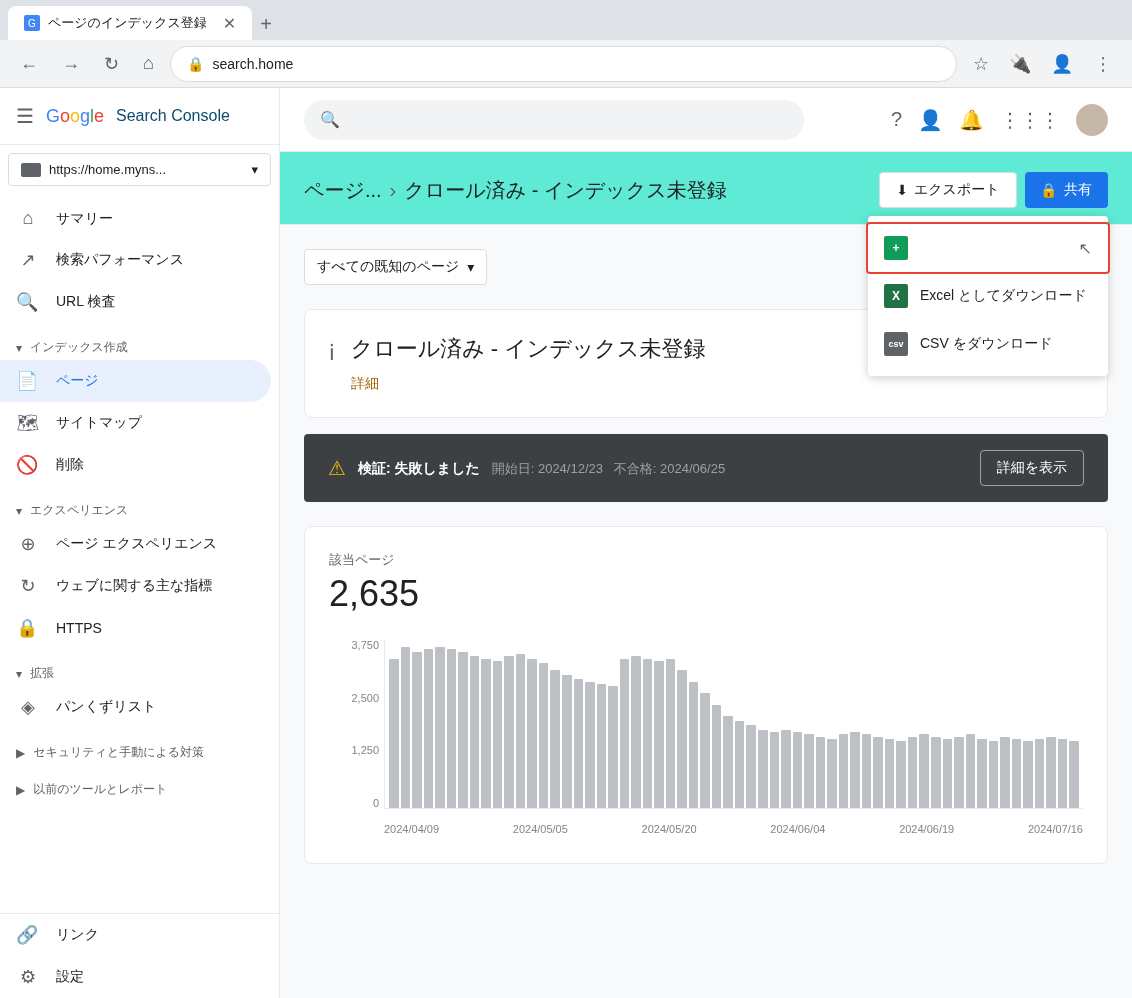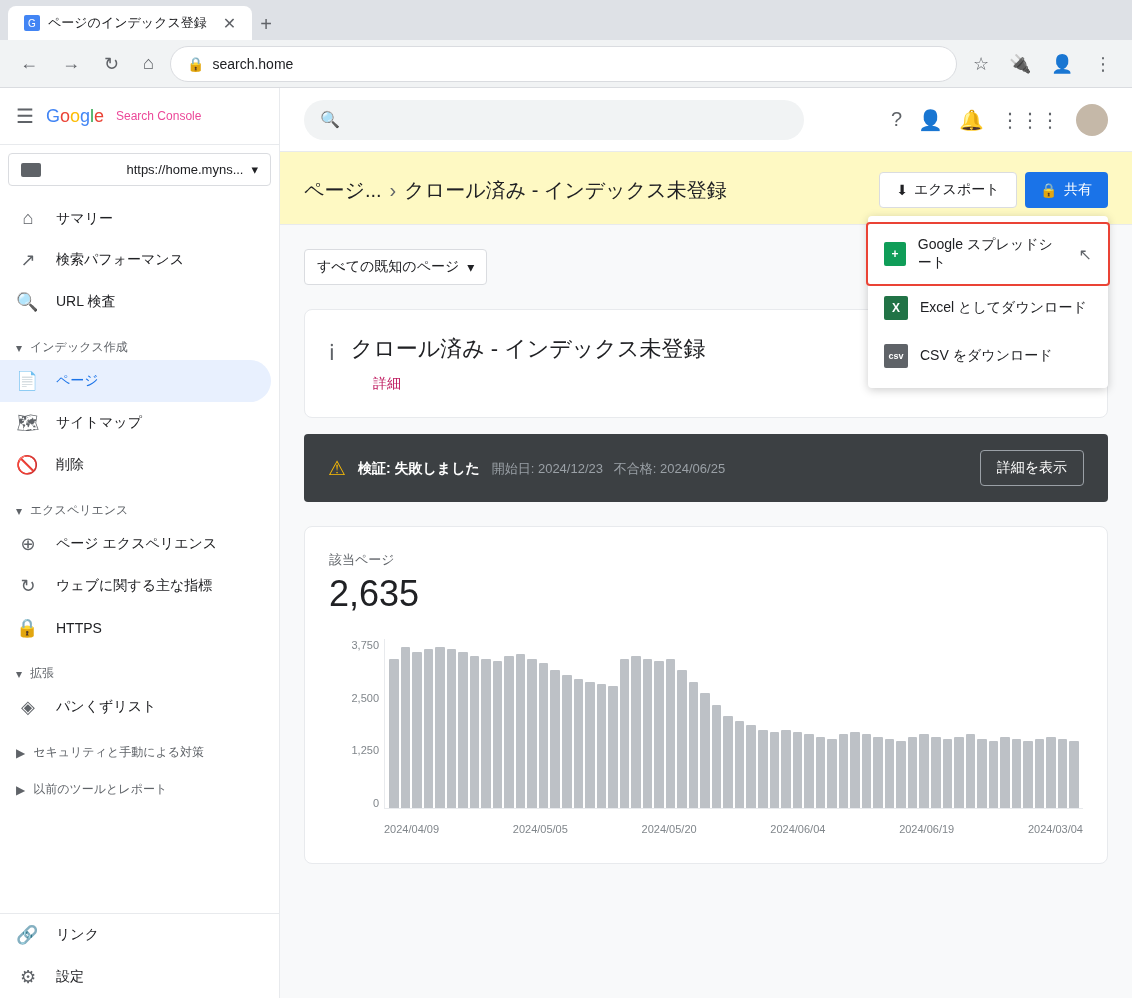--- a/index.html
+++ b/index.html
@@ -26,43 +26,43 @@
     .sidebar { width: 280px; background: #fff; border-right: 1px solid #e8eaed; display: flex; flex-direction: column; overflow-y: auto; flex-shrink: 0; }
     .sidebar-header { padding: 16px; display: flex; align-items: center; gap: 12px; border-bottom: 1px solid #e8eaed; }
     .hamburger { color: #5f6368; font-size: 20px; cursor: pointer; }
     .google-logo { font-size: 18px; font-weight: 500; color: #5f6368; }
     .google-logo span.g { color: #4285f4; }
     .google-logo span.o1 { color: #ea4335; }
     .google-logo span.o2 { color: #fbbc05; }
     .google-logo span.g2 { color: #4285f4; }
     .google-logo span.l { color: #34a853; }
     .google-logo span.e { color: #ea4335; }
-    .app-name { font-size: 12px; color: #ec4899; font-weight: 400; }
+    .app-name { font-size: 16px; color: #0c4a6e; font-weight: 400; }
     .property-selector { margin: 8px; padding: 8px 12px; border: 1px solid #dadce0; border-radius: 4px; display: flex; align-items: center; gap: 8px; cursor: pointer; font-size: 13px; color: #202124; }
     .property-icon { width: 20px; height: 14px; background: #5f6368; border-radius: 2px; }
-    .property-name { flex: 1; overflow: hidden; text-overflow: ellipsis; white-space: nowrap; text-align: right; }
+    .property-name { flex: 1; overflow: hidden; text-overflow: ellipsis; white-space: nowrap; }
     .nav-section { padding: 4px 0; }
     .nav-section-header { padding: 8px 16px 4px; font-size: 12px; color: #5f6368; display: flex; align-items: center; gap: 8px; }
     .nav-item { display: flex; align-items: center; gap: 16px; padding: 10px 16px; cursor: pointer; font-size: 14px; color: #202124; border-radius: 0 24px 24px 0; margin-right: 8px; }
     .nav-item.active { background: #e8f0fe; color: #1a73e8; }
     .nav-icon { font-size: 18px; color: #5f6368; width: 24px; text-align: center; }
     .nav-item.active .nav-icon { color: #1a73e8; }
     .sidebar-bottom { margin-top: auto; border-top: 1px solid #e8eaed; }
 
     
     .topbar { height: 64px; background: #fff; border-bottom: 1px solid #e8eaed; display: flex; align-items: center; padding: 0 24px; gap: 16px; }
     .search-box { flex: 1; max-width: 500px; background: #f1f3f4; border-radius: 24px; height: 40px; display: flex; align-items: center; padding: 0 16px; gap: 8px; }
     .search-input { background: none; border: none; outline: none; font-size: 14px; width: 100%; color: #202124; }
     .topbar-actions { display: flex; align-items: center; gap: 16px; margin-left: auto; }
     .topbar-btn { background: none; border: none; color: #5f6368; font-size: 20px; cursor: pointer; }
     .avatar { width: 32px; height: 32px; border-radius: 50%; background: #c5b8a8; display: flex; align-items: center; justify-content: center; font-size: 14px; color: #6d5c4e; }
 
     
     .main { flex: 1; overflow-y: auto; position: relative; }
-    .content-header { padding: 20px 24px 16px; display: flex; align-items: center; justify-content: space-between; border-bottom: 1px solid #e8eaed; background: #fef9c3; }
+    .content-header { padding: 20px 24px 16px; display: flex; align-items: center; justify-content: space-between; border-bottom: 1px solid #e8eaed; background: #5eead4; }
     .breadcrumb { display: flex; align-items: center; gap: 8px; font-size: 20px; color: #202124; }
     .breadcrumb-sep { color: #5f6368; font-size: 20px; }
     .breadcrumb-current { font-size: 20px; font-weight: 400; }
     .header-actions { display: flex; gap: 8px; position: relative; }
     .export-btn { display: flex; align-items: center; gap: 6px; padding: 8px 16px; border: 1px solid #dadce0; border-radius: 4px; background: #fff; cursor: pointer; font-size: 14px; color: #202124; }
     .share-btn { display: flex; align-items: center; gap: 6px; padding: 8px 16px; background: #1a73e8; border: none; border-radius: 4px; cursor: pointer; font-size: 14px; color: #fff; }
 
     
     .dropdown-menu { position: absolute; top: 44px; right: 0; background: #fff; border-radius: 4px; box-shadow: 0 2px 10px rgba(0,0,0,0.2); z-index: 100; min-width: 240px; padding: 8px 0; }
     .dropdown-item { display: flex; align-items: center; gap: 12px; padding: 12px 16px; cursor: pointer; font-size: 14px; color: #202124; }
@@ -76,21 +76,21 @@
     .content-body { padding: 24px; }
     .filter-bar { display: flex; align-items: center; gap: 8px; margin-bottom: 24px; }
     .filter-select { border: 1px solid #dadce0; border-radius: 4px; padding: 8px 12px; font-size: 14px; color: #202124; background: #fff; cursor: pointer; display: flex; align-items: center; gap: 8px; }
 
     
     .info-card { background: #fff; border: 1px solid #e8eaed; border-radius: 8px; padding: 24px; margin-bottom: 16px; }
     .info-card-header { display: flex; align-items: flex-start; gap: 16px; margin-bottom: 8px; }
     .info-icon { color: #5f6368; font-size: 22px; margin-top: 2px; }
     .info-title { font-size: 22px; color: #202124; font-weight: 400; }
     .info-desc { font-size: 14px; color: #5f6368; margin-left: 38px; }
-    .info-link { margin-left: 44px; margin-top: 8px; color: #be185d; font-size: 14px; cursor: pointer; }
+    .info-link { margin-left: 22px; margin-top: 8px; color: #a16207; font-size: 14px; cursor: pointer; }
 
     
     .verify-banner { background: #3c4043; border-radius: 4px; padding: 16px 24px; display: flex; align-items: center; justify-content: space-between; margin-bottom: 24px; }
     .verify-left { display: flex; align-items: center; gap: 12px; }
     .verify-icon { color: #fbbc05; font-size: 20px; }
     .verify-text { color: #fff; font-size: 14px; }
     .verify-text strong { font-weight: 600; }
     .verify-dates { color: #9aa0a6; font-size: 13px; margin-left: 8px; }
     .verify-btn { border: 1px solid #9aa0a6; border-radius: 4px; padding: 8px 16px; color: #fff; background: none; cursor: pointer; font-size: 14px; }
 
@@ -273,21 +273,20 @@
           <span>エクスポート</span>
         </button>
         <button class="share-btn">
           <span>🔒</span>
           <span>共有</span>
         </button>
 
         <div class="dropdown-menu">
           <div class="dropdown-item highlighted">
             <div class="dropdown-icon icon-sheets">+</div>
-            <span>Google スプレッドシート</span>
             <span style="margin-left: auto; color: #5f6368; font-size: 16px;">↖</span>
           </div>
           <div class="dropdown-item">
             <div class="dropdown-icon icon-excel">X</div>
             <span>Excel としてダウンロード</span>
           </div>
           <div class="dropdown-item">
             <div class="dropdown-icon icon-csv" style="font-size:9px;">csv</div>
             <span>CSV をダウンロード</span>
           </div>
@@ -401,21 +400,21 @@
                 <div class="bar" style="height: 44.2857%;"></div>
                 <div class="bar" style="height: 42.8571%;"></div>
                 <div class="bar" style="height: 41.4286%;"></div>
               </div>
             <div class="x-axis">
               <span class="x-label">2024/04/09</span>
               <span class="x-label">2024/05/05</span>
               <span class="x-label">2024/05/20</span>
               <span class="x-label">2024/06/04</span>
               <span class="x-label">2024/06/19</span>
-              <span class="x-label">2024/03/04</span>
+              <span class="x-label">2024/07/16</span>
             </div>
           </div>
         </div>
       </div>
 
     </div>
   </div>
 </div>
 
 </body></html>

